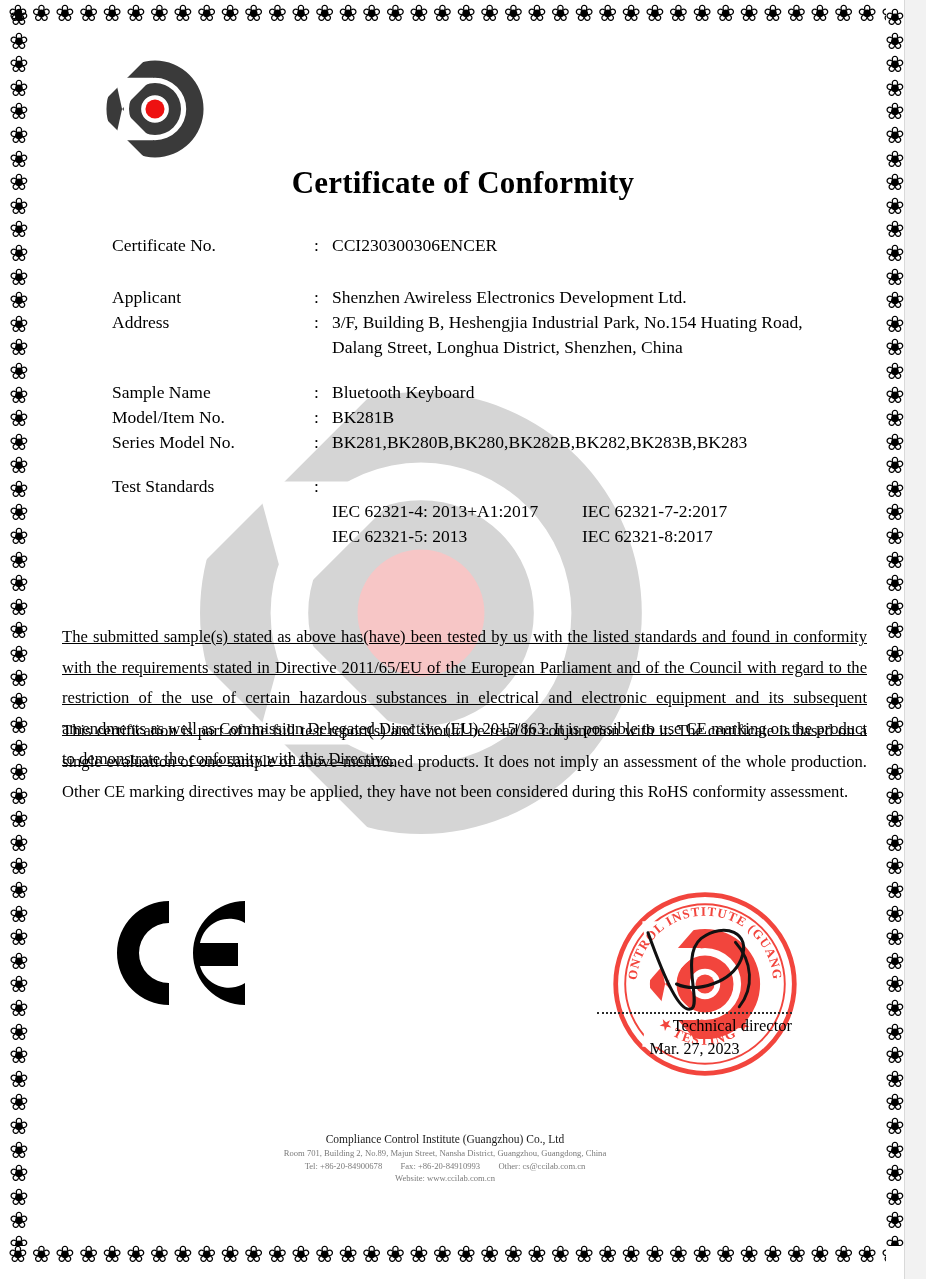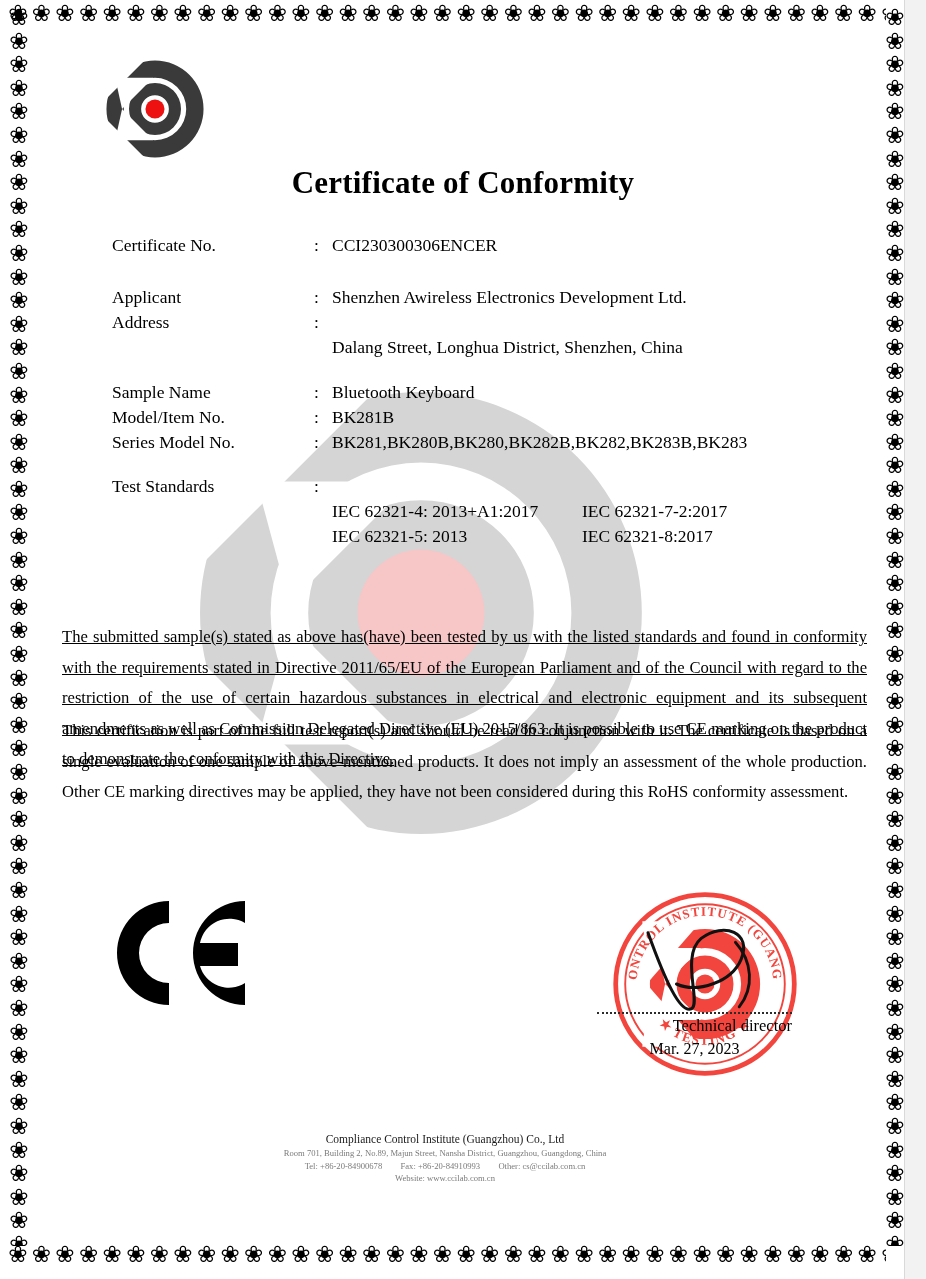--- a/index.html
+++ b/index.html
@@ -385,20 +385,21 @@
 
     <div class="info-block" id="block-applicant">
       <div class="info-row">
         <span class="info-label">Applicant</span>
         <span class="info-colon">:</span>
         <span class="info-value">Shenzhen Awireless Electronics Development Ltd.</span>
       </div>
       <div class="info-row">
         <span class="info-label">Address</span>
         <span class="info-colon">:</span>
+        <span class="info-value">3/F, Building B, Heshengjia Industrial Park, No.154 Huating Road,</span>
       </div>
       <div class="info-row">
         <span class="info-label"></span>
         <span class="info-colon"></span>
         <span class="info-value cont">Dalang Street, Longhua District, Shenzhen, China</span>
       </div>
     </div>
 
     <div class="info-block" id="block-sample">
       <div class="info-row">

